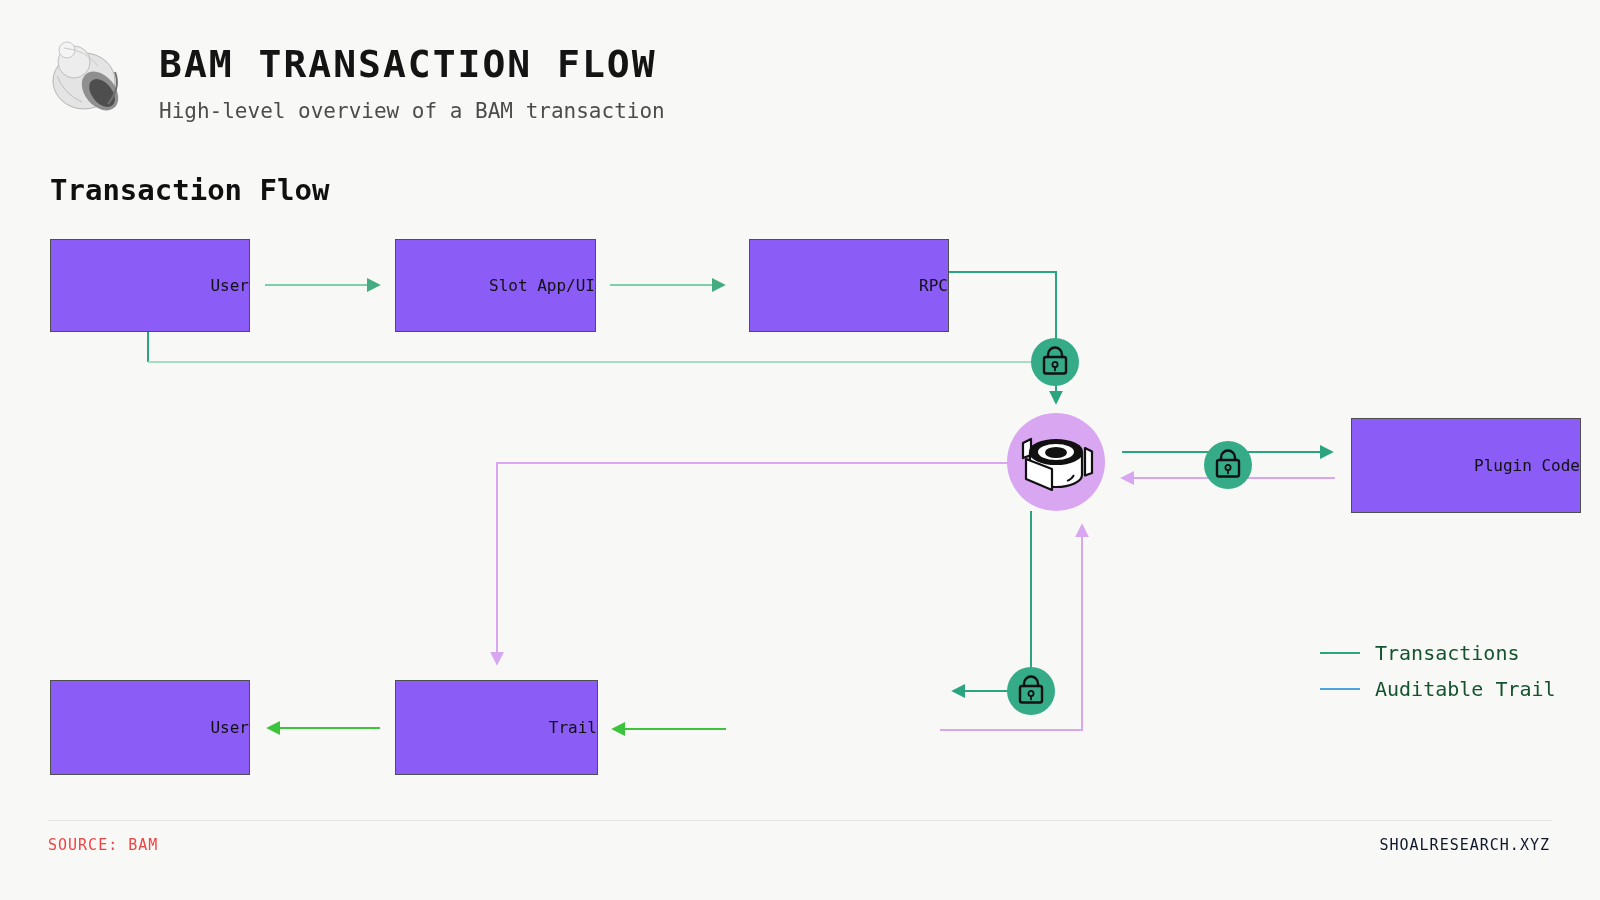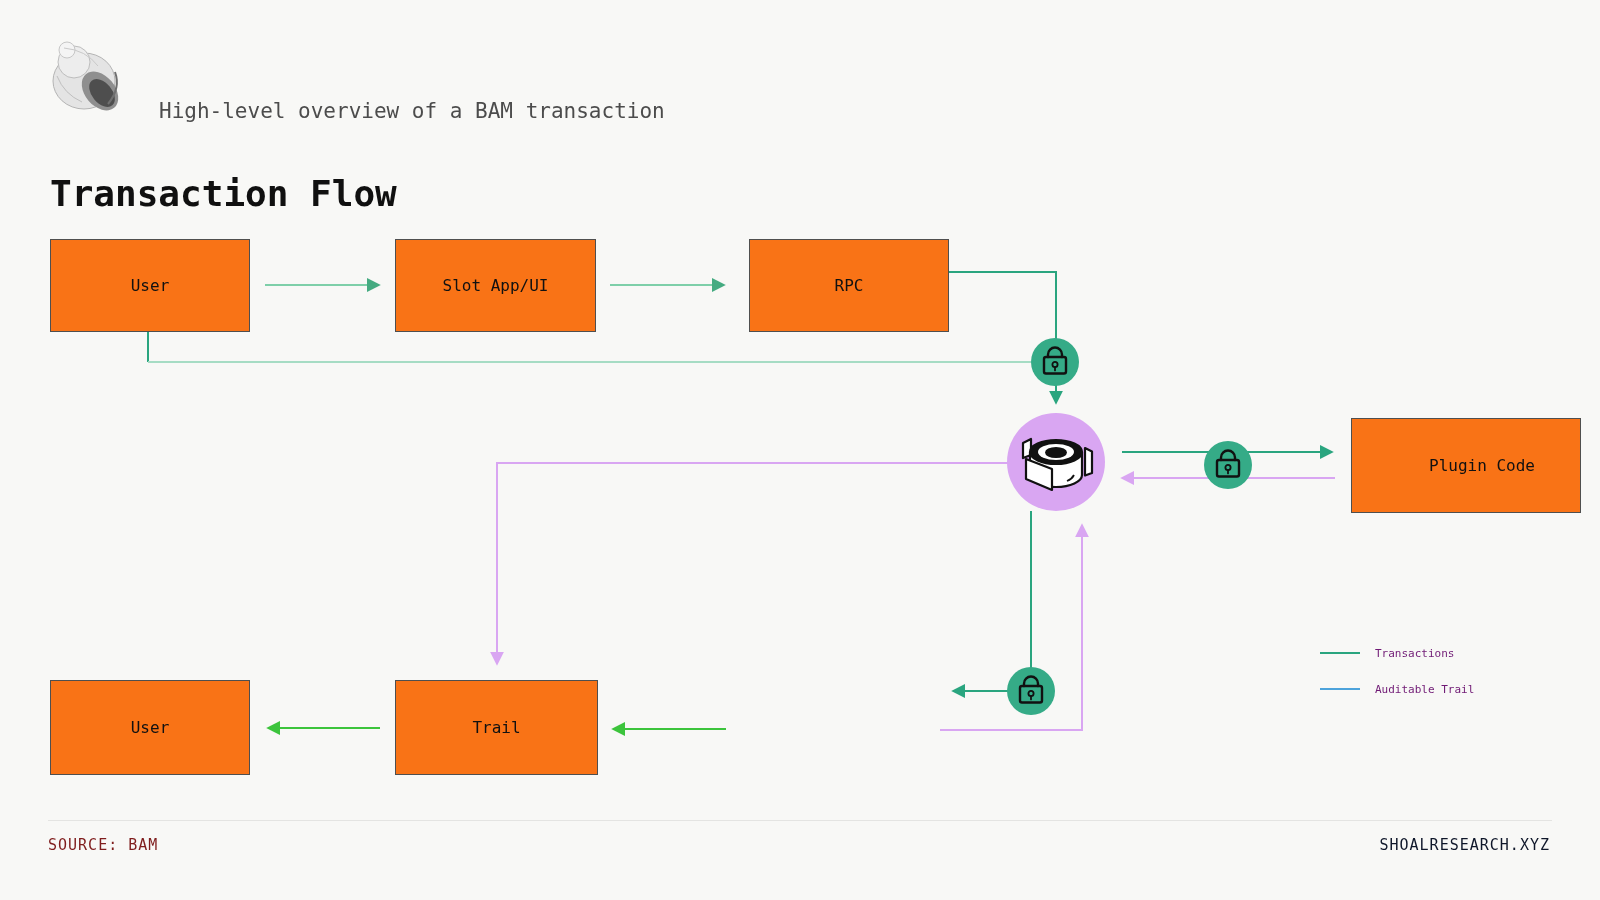--- a/index.html
+++ b/index.html
@@ -6,63 +6,64 @@
   .canvas{
     position:relative;width:1600px;height:900px;background:#f8f8f6;
     font-family:"DejaVu Sans Mono","Liberation Mono",monospace;
     overflow:hidden;
   }
   
   .logo{position:absolute;left:44px;top:34px;width:90px;height:90px;}
   .title{position:absolute;left:159px;top:42px;font-size:38px;font-weight:bold;
          letter-spacing:2px;color:#141414;white-space:nowrap;}
   .subtitle{position:absolute;left:159px;top:99px;font-size:21px;color:#4c4c4c;white-space:nowrap;}
-  .section-title{position:absolute;left:50px;top:173px;font-size:36px;font-weight:bold;color:#101010;}
+  .section-title{position:absolute;left:50px;top:173px;font-size:29px;font-weight:bold;color:#101010;}
 
   
-  .node{position:absolute;background:#f97316;border:1px solid #4f4f4f;
-        display:flex;align-items:center;justify-content:center;
+  .node{position:absolute;background:#8b5cf6;border:1px solid #4f4f4f;
+        display:flex;align-items:center;justify-content:flex-end;
         font-size:16px;color:#111;z-index:2;}
   .n-user-top{left:50px;top:239px;width:198px;height:91px;}
   .n-defi{left:395px;top:239px;width:199px;height:91px;}
   .n-rpc{left:741px;top:239px;width:198px;height:91px;margin-left:8px;}
   .n-plugin{left:1351px;top:418px;width:196px;height:93px;padding-left:32px;}
   .n-user-bottom{left:50px;top:680px;width:198px;height:93px;}
   .n-solana{left:395px;top:680px;width:201px;height:93px;}
   .n-slot{left:741px;top:681px;width:198px;height:93px;}
 
   .flow-svg{position:absolute;left:0;top:0;width:1600px;height:900px;z-index:1;}
 
   
   .legend{position:absolute;left:1320px;top:635px;z-index:2;}
   .legend-row{display:flex;align-items:center;height:36px;}
   .legend-swatch{width:40px;height:4px;margin-right:15px;flex:0 0 auto;}
-  .legend-label{font-size:11px;color:#701a75;white-space:nowrap;}
+  .legend-label{font-size:20px;color:#14532d;white-space:nowrap;}
 
   
   .footer-divider{position:absolute;left:48px;top:820px;width:1504px;height:0;
                   border-top:1px solid #e4e4e2;}
-  .footer-source{position:absolute;left:48px;top:836px;font-size:15px;color:#7f1d1d;letter-spacing:1px;}
+  .footer-source{position:absolute;left:48px;top:836px;font-size:15px;color:#ef4444;letter-spacing:1px;}
   .footer-site{position:absolute;right:50px;top:836px;font-size:15px;color:#0f172a;letter-spacing:1px;}
 </style>
 </head>
 <body>
 
 <div class="canvas">
 
   <svg class="logo" viewBox="0 0 90 90" aria-hidden="true">
     <ellipse cx="40" cy="47" rx="31" ry="28" fill="#e4e4e4" stroke="#b4b4b4" stroke-width="1"></ellipse>
     <circle cx="30" cy="28" r="16" fill="#ededed" stroke="#bdbdbd" stroke-width="1"></circle>
     <circle cx="23" cy="16" r="8" fill="#f4f4f4" stroke="#c6c6c6" stroke-width="1"></circle>
     <path d="M13,42 Q20,60 38,68" stroke="#bfbfbf" fill="none" stroke-width="1"></path>
     <path d="M20,14 Q42,16 54,32" stroke="#c9c9c9" fill="none" stroke-width="1"></path>
     <ellipse cx="56" cy="57" rx="15" ry="22" transform="rotate(-40 56 57)" fill="#8f8f8f"></ellipse>
     <ellipse cx="58" cy="59" rx="10" ry="16" transform="rotate(-40 58 59)" fill="#4e4e4e"></ellipse>
     <path d="M71,38 Q77,54 64,70" stroke="#6f6f6f" fill="none" stroke-width="2"></path>
   </svg>
+  <div class="title">BAM TRANSACTION FLOW</div>
   <div class="subtitle">High-level overview of a BAM transaction</div>
 
   <div class="section-title">Transaction Flow</div>
 
   <svg class="flow-svg" viewBox="0 0 1600 900">
     <defs>
       <marker id="m-teal" viewBox="0 0 10 10" refX="8" refY="5" markerWidth="7" markerHeight="7" orient="auto">
         <path d="M0,0 L10,5 L0,10 Z" fill="#2aa57f"></path>
       </marker>
       <marker id="m-mid" viewBox="0 0 10 10" refX="8" refY="5" markerWidth="7" markerHeight="7" orient="auto">

